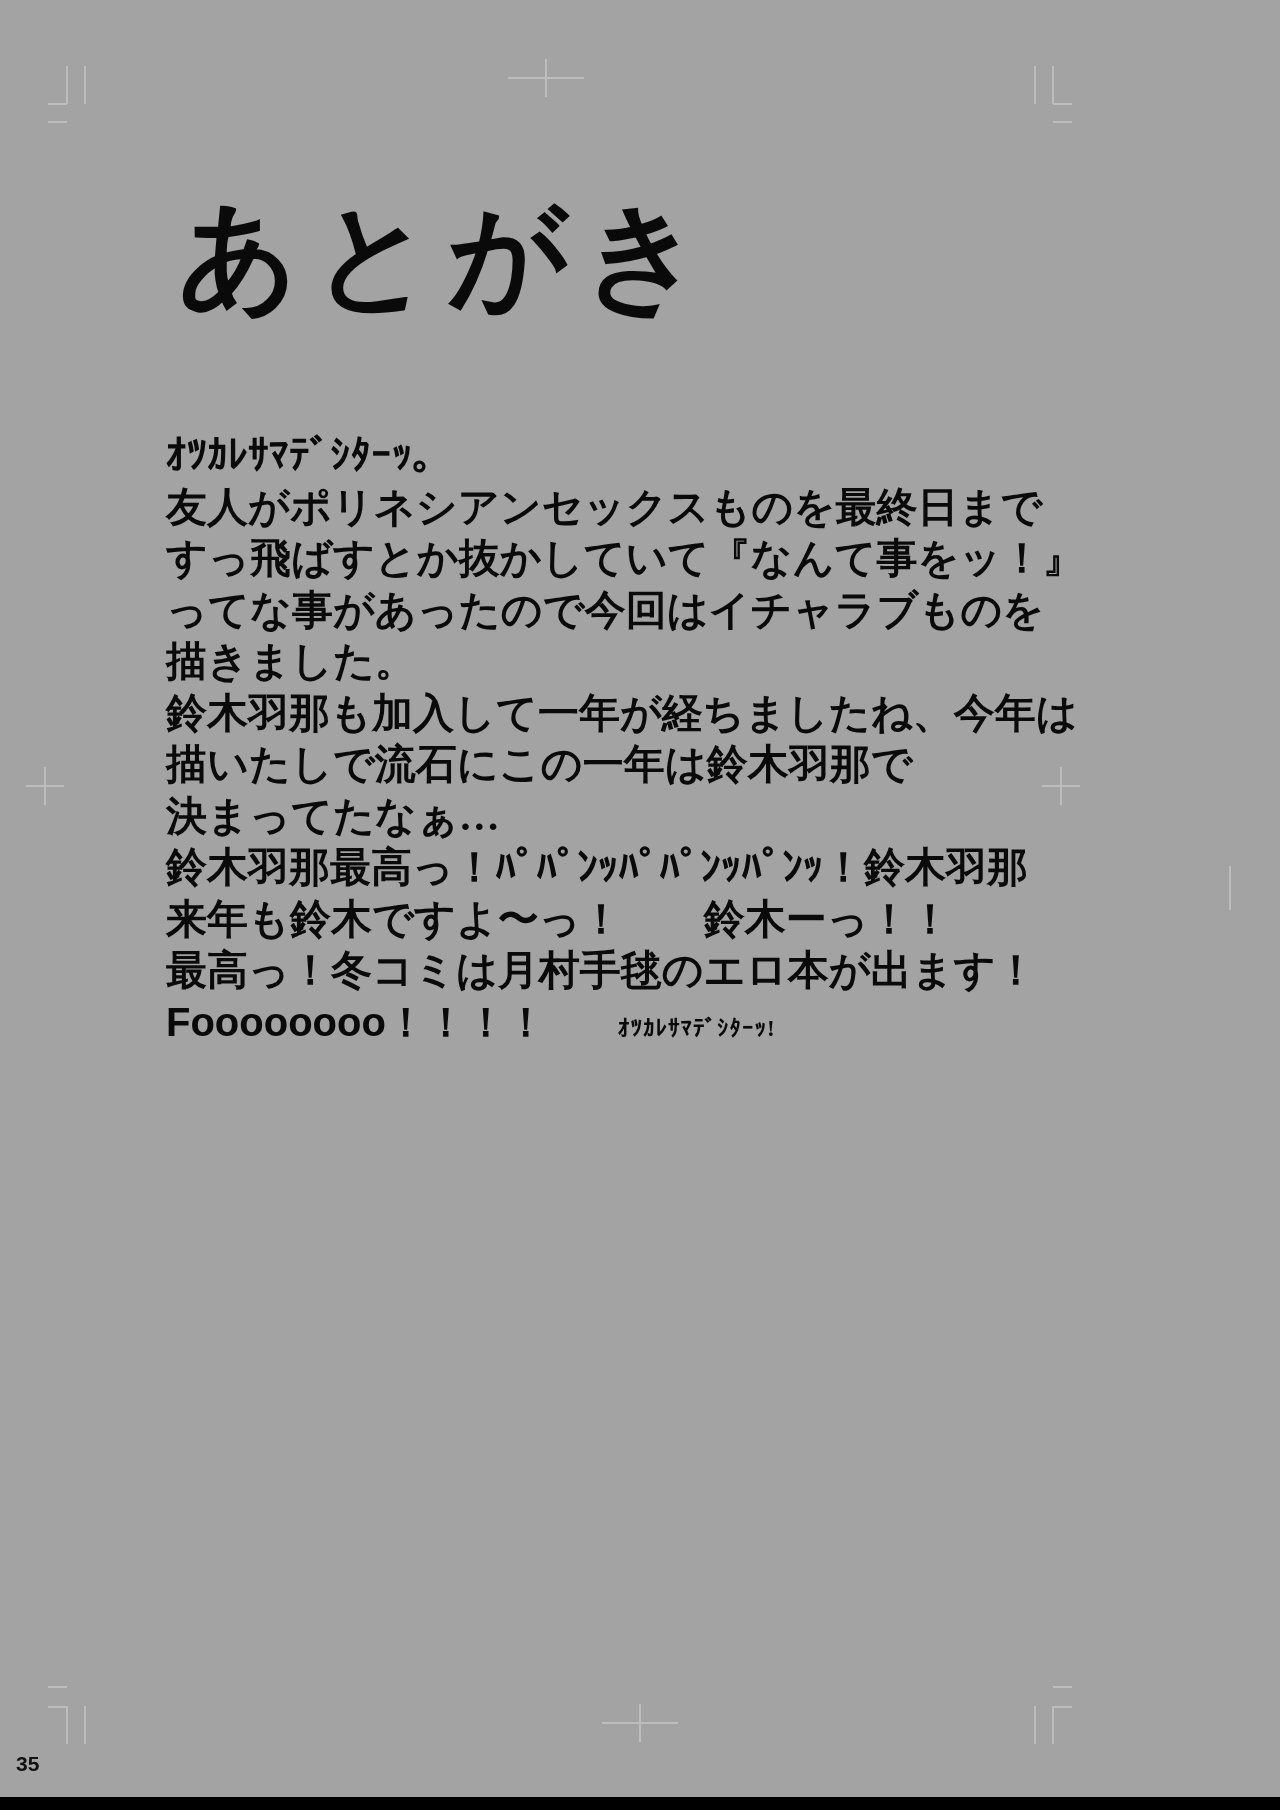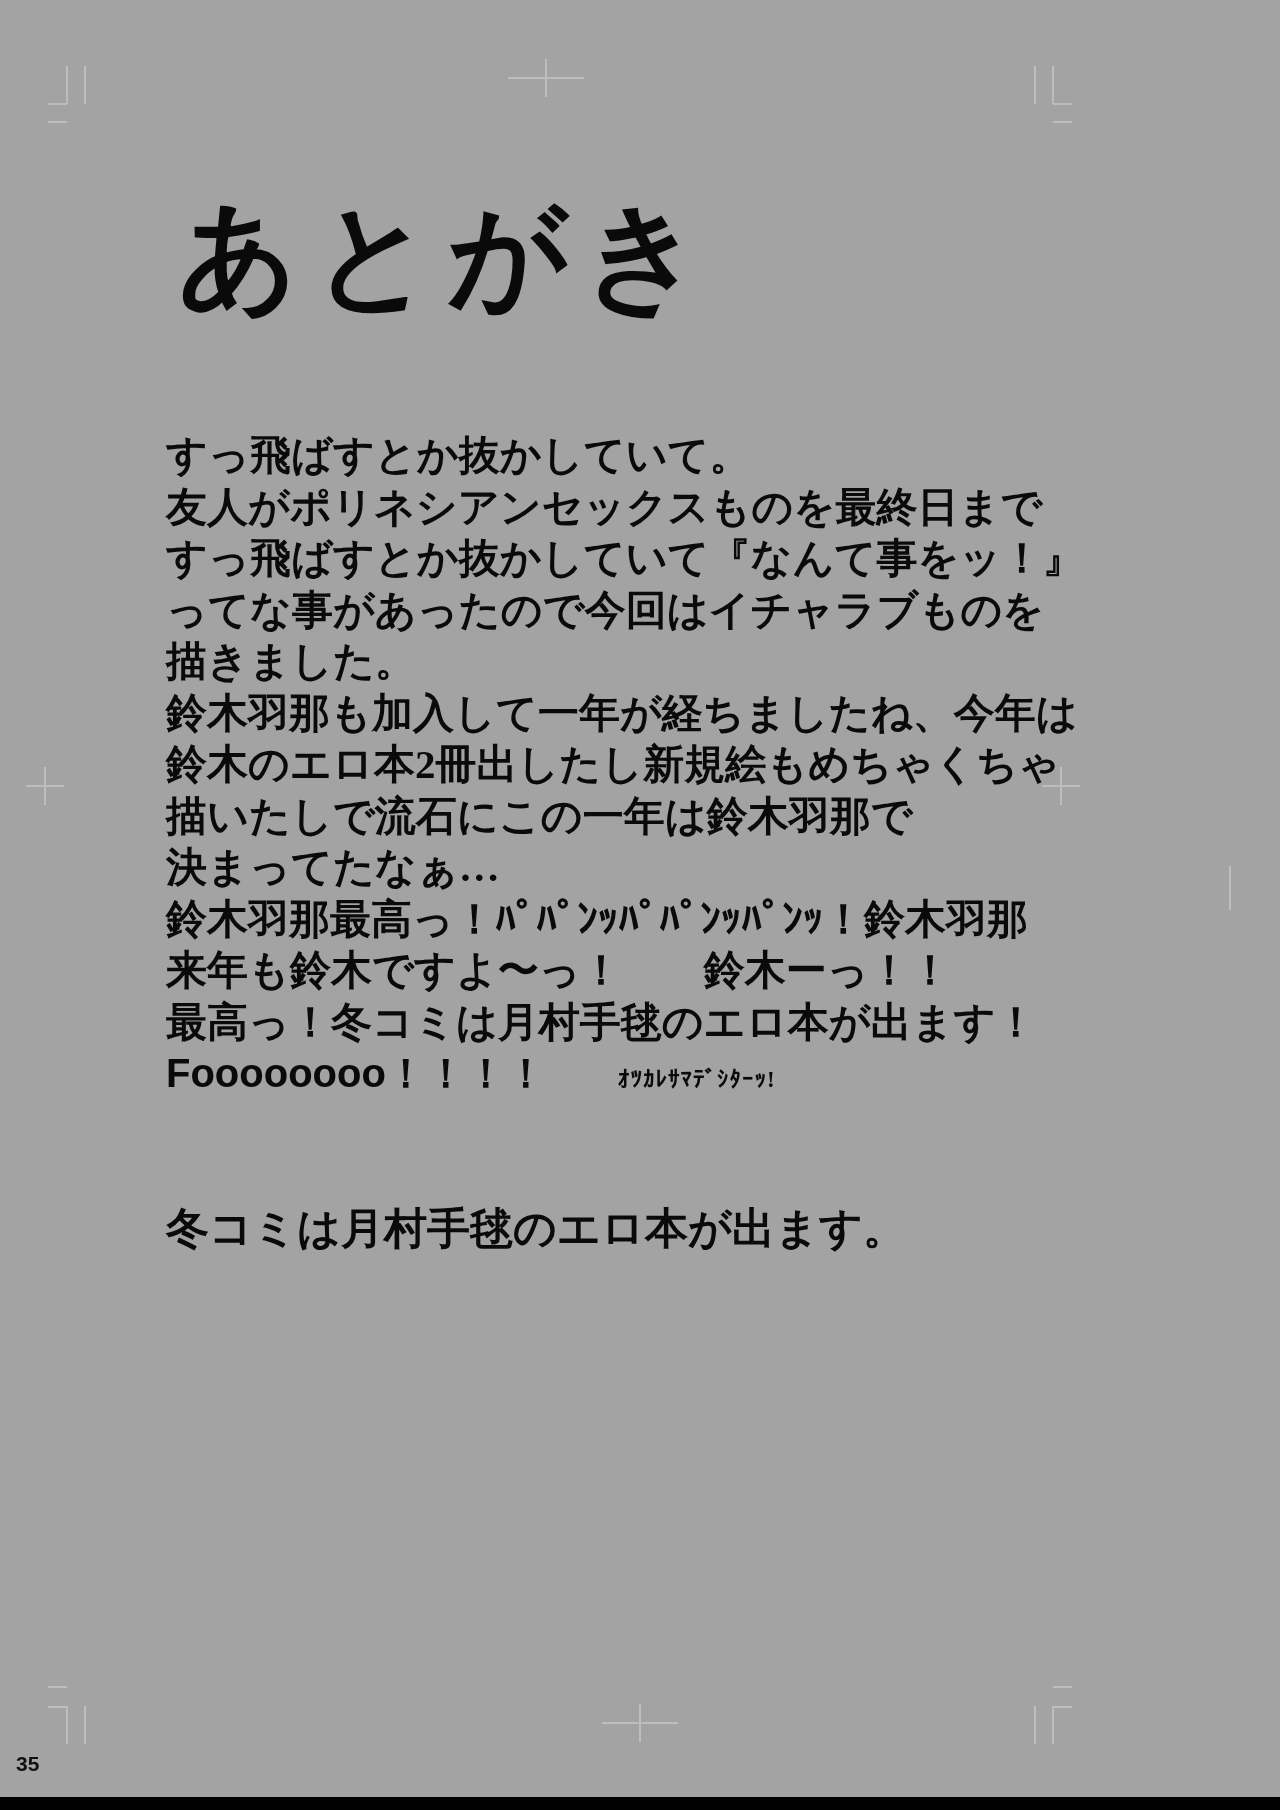--- a/index.html
+++ b/index.html
@@ -145,36 +145,34 @@
   <div>
     <div class="mark h" style="left:1053px; top:1686px; width:19px;"></div>
     <div class="mark h" style="left:1053px; top:1706px; width:19px;"></div>
     <div class="mark v" style="left:1034px; top:1706px; height:38px;"></div>
     <div class="mark v" style="left:1052px; top:1706px; height:38px;"></div>
   </div>
 
   <div id="title">あとがき</div>
 
   <div id="body-text">
-    <div class="line">すっ飛ばすとか抜かしていて。</div>
+    <div class="line">ｵﾂｶﾚｻﾏﾃﾞｼﾀｰｯ。</div>
     <div class="line">友人がポリネシアンセックスものを最終日まで</div>
     <div class="line">すっ飛ばすとか抜かしていて『なんて事をッ！』</div>
     <div class="line">ってな事があったので今回はイチャラブものを</div>
     <div class="line">描きました。</div>
     <div class="line">鈴木羽那も加入して一年が経ちましたね、今年は</div>
-    <div class="line">鈴木のエロ本2冊出したし新規絵もめちゃくちゃ</div>
     <div class="line">描いたしで流石にこの一年は鈴木羽那で</div>
     <div class="line">決まってたなぁ…</div>
     <div class="line">鈴木羽那最高っ！ﾊﾟﾊﾟﾝｯﾊﾟﾊﾟﾝｯﾊﾟﾝｯ！鈴木羽那</div>
     <div class="line">来年も鈴木ですよ〜っ！　　鈴木ーっ！！</div>
     <div class="line">最高っ！冬コミは月村手毬のエロ本が出ます！</div>
     <div class="line" id="cheer-line">
       <span id="cheer-text">Foooooooo！！！！</span><span id="cheer-suffix">ｵﾂｶﾚｻﾏﾃﾞｼﾀｰｯ!</span>
     </div>
   </div>
 
-  <div id="announcement">冬コミは月村手毬のエロ本が出ます。</div>
 
   <div id="page-number">35</div>
 
   <div id="bottom-edge"></div>
 
 </div>
 
 </body></html>

